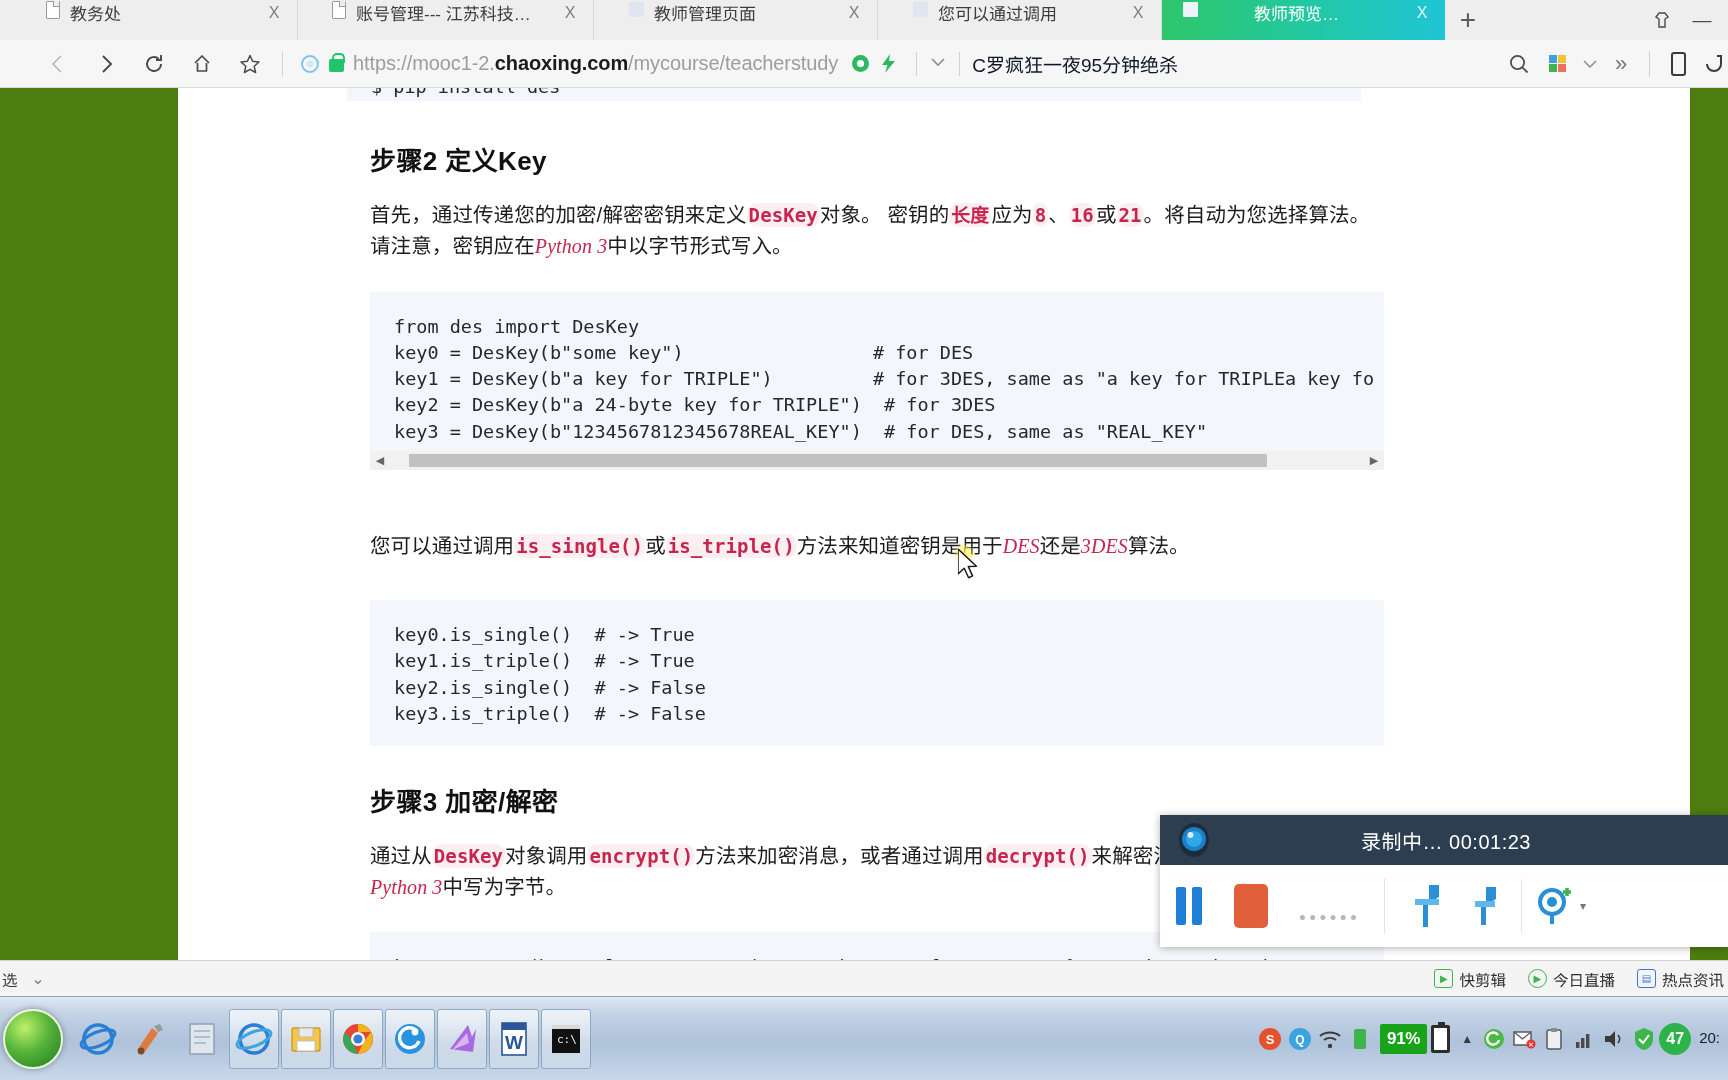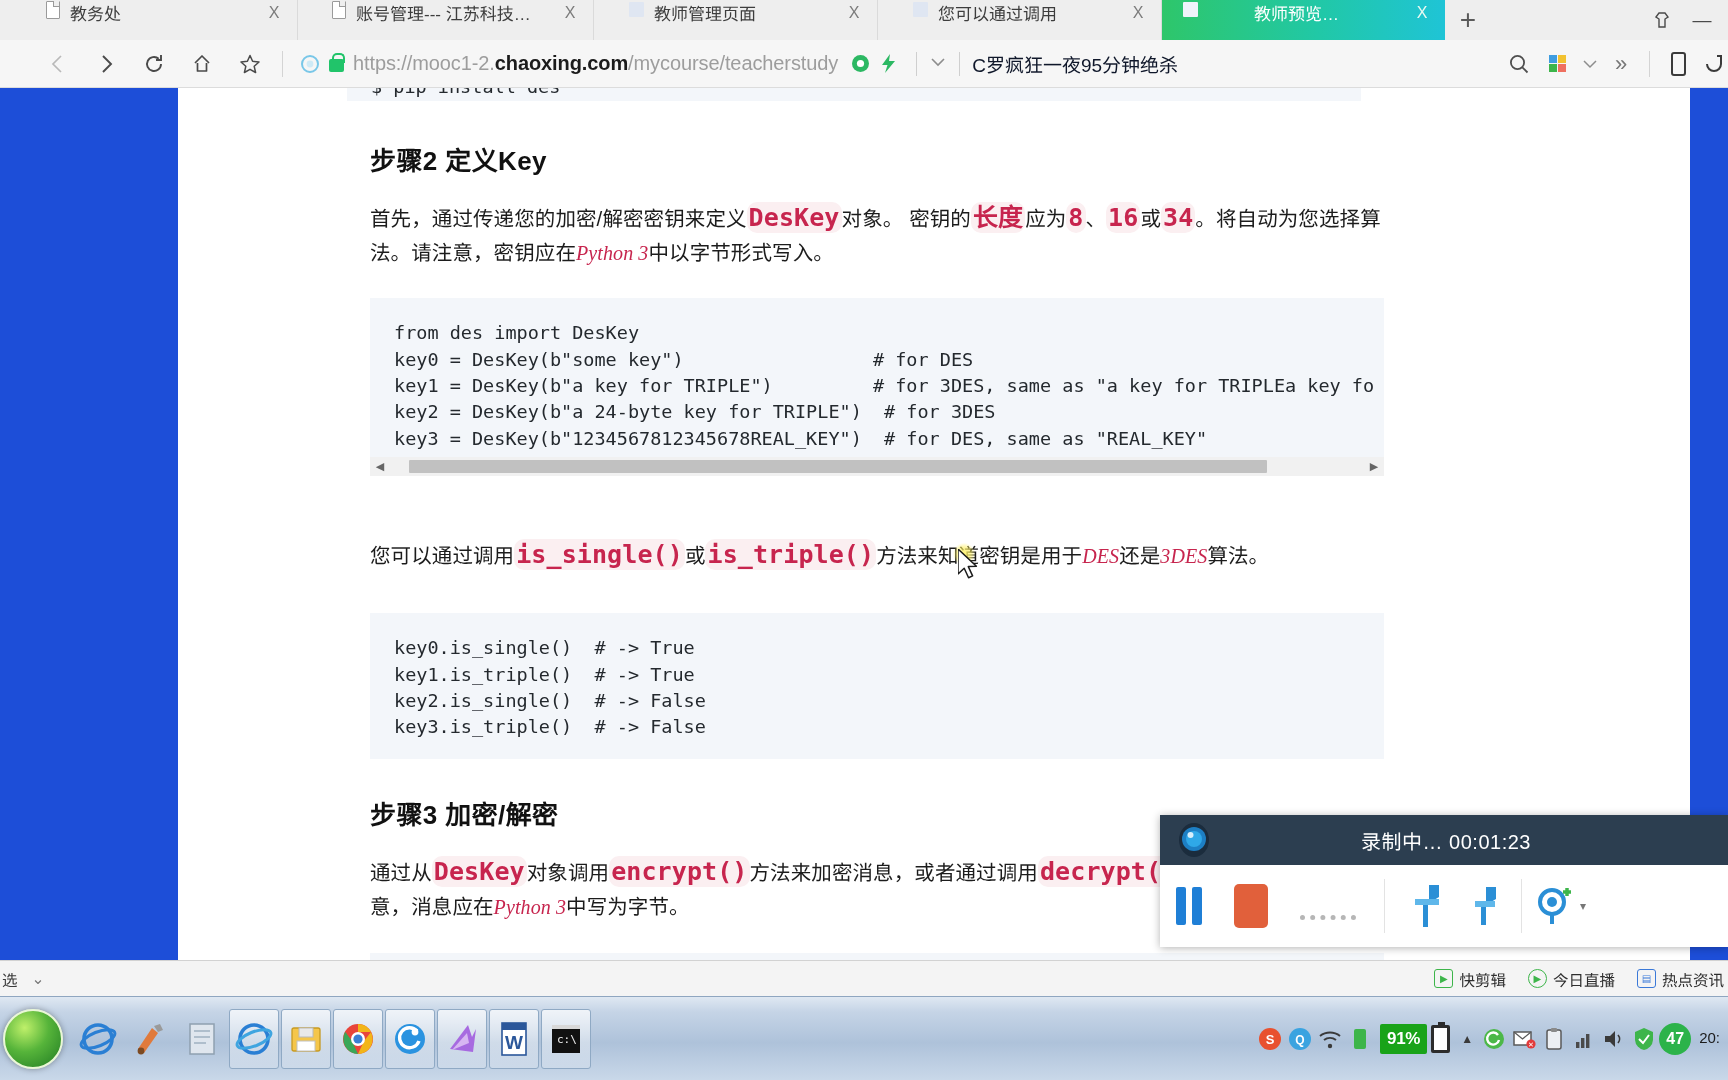--- a/index.html
+++ b/index.html
@@ -121,40 +121,40 @@
     font-size: 19px; color: #0f172a; white-space: nowrap;
   }
   .tool-ic {
     width: 40px; height: 48px; display: flex; align-items: center;
     justify-content: center; color: #4e4e4e; flex: none;
   }
 
   
   .viewport {
     position: absolute; left: 0; top: 88px; width: 1728px; height: 872px;
-    background: #1d4ed8; overflow: hidden;
+    background: #4d7c0f; overflow: hidden;
   }
   .page-canvas {
     position: absolute; left: 178px; top: 0; width: 1512px; height: 872px;
     background: #ffffff;
   }
   .content {
     position: absolute; left: 192px; top: 0px; width: 1014px;
   }
   h2.step {
     font-size: 26px; color: #111; font-weight: bold;
     letter-spacing: 0.4px; margin: 0 0 22px 0;
   }
   p.para {
     font-size: 20.5px; color: #1c1c1c; line-height: 1.52;
     margin: 0 0 0 0; letter-spacing: 0.1px;
   }
   code.inline {
     font-family: "DejaVu Sans Mono", "Liberation Mono", monospace;
-    color: #c7254e; background: #fbeff1; font-size: 25px;
+    color: #c7254e; background: #fbeff1; font-size: 19px;
     padding: 1px 2px; border-radius: 10px; font-weight: bold;
   }
   em.ital {
     font-family: "Liberation Serif", serif; font-style: italic;
     color: #c7254e; font-size: 20px;
   }
 
   .codeblock {
     background: #f3f6fa; position: relative; overflow: hidden;
   }
@@ -453,21 +453,21 @@
 <div class="viewport">
   <div class="page-canvas">
     <div class="content">
 
       <div class="codeblock" style="position:absolute; left:-23px; top:-22px; width:1014px; height:35px;">
         <pre class="code" style="padding-top:8px;">$ pip install des</pre>
       </div>
 
       <h2 class="step" style="margin-top:52px;">步骤2 定义Key</h2>
 
-      <p class="para" id="s2para"><span>首先，通过传递您的加密/解密密钥来定义</span><code class="inline">DesKey</code><span>对象。  密钥的</span><code class="inline">长度</code><span>应为</span><code class="inline">8</code><span>、</span><code class="inline">16</code><span>或</span><code class="inline">34</code><span>。将自动为您选择算法。请注意，密钥应在</span><em class="ital">Python 3</em><span>中以字节形式写入。</span></p>
+      <p class="para" id="s2para"><span>首先，通过传递您的加密/解密密钥来定义</span><code class="inline">DesKey</code><span>对象。  密钥的</span><code class="inline">长度</code><span>应为</span><code class="inline">8</code><span>、</span><code class="inline">16</code><span>或</span><code class="inline">21</code><span>。将自动为您选择算法。请注意，密钥应在</span><em class="ital">Python 3</em><span>中以字节形式写入。</span></p>
 
       <div class="codeblock" style="margin-top:30px; width:1014px; height:178px;">
         <pre class="code">from des import DesKey
 key0 = DesKey(b"some key")                 # for DES
 key1 = DesKey(b"a key for TRIPLE")         # for 3DES, same as "a key for TRIPLEa key fo
 key2 = DesKey(b"a 24-byte key for TRIPLE")  # for 3DES
 key3 = DesKey(b"1234567812345678REAL_KEY")  # for DES, same as "REAL_KEY"</pre>
         <div class="hscroll">
           <span class="arw">◀</span>
           <span class="track">

